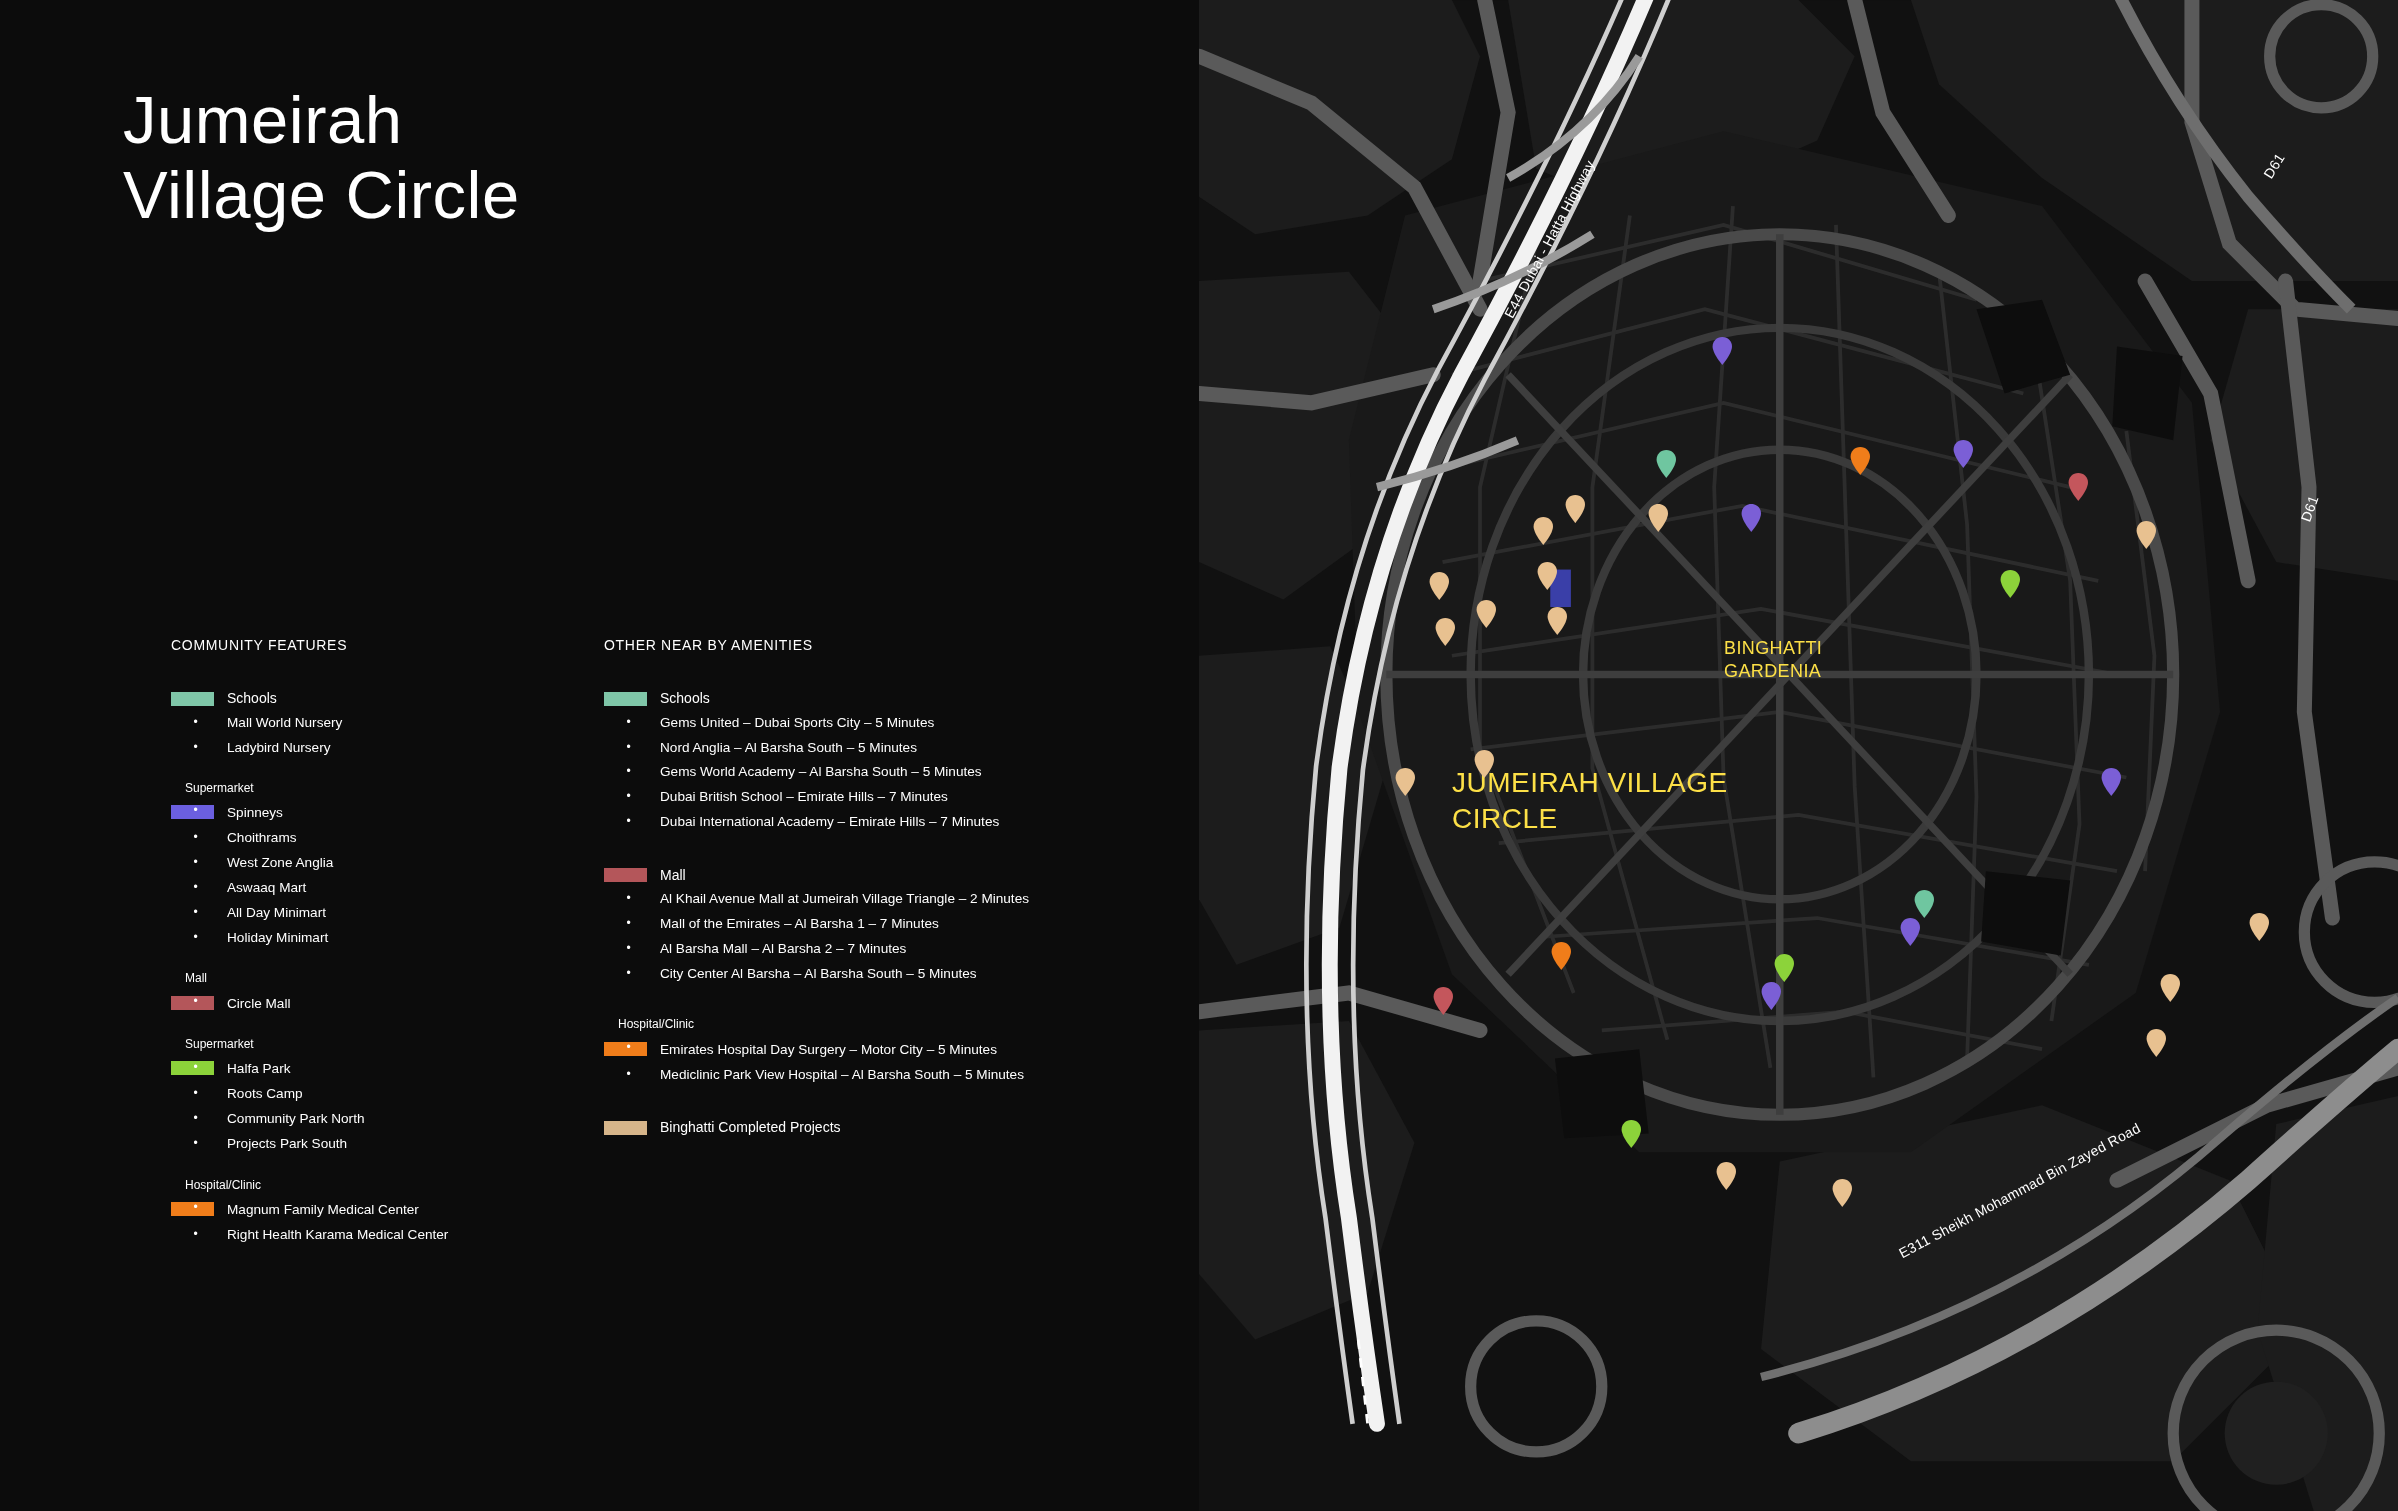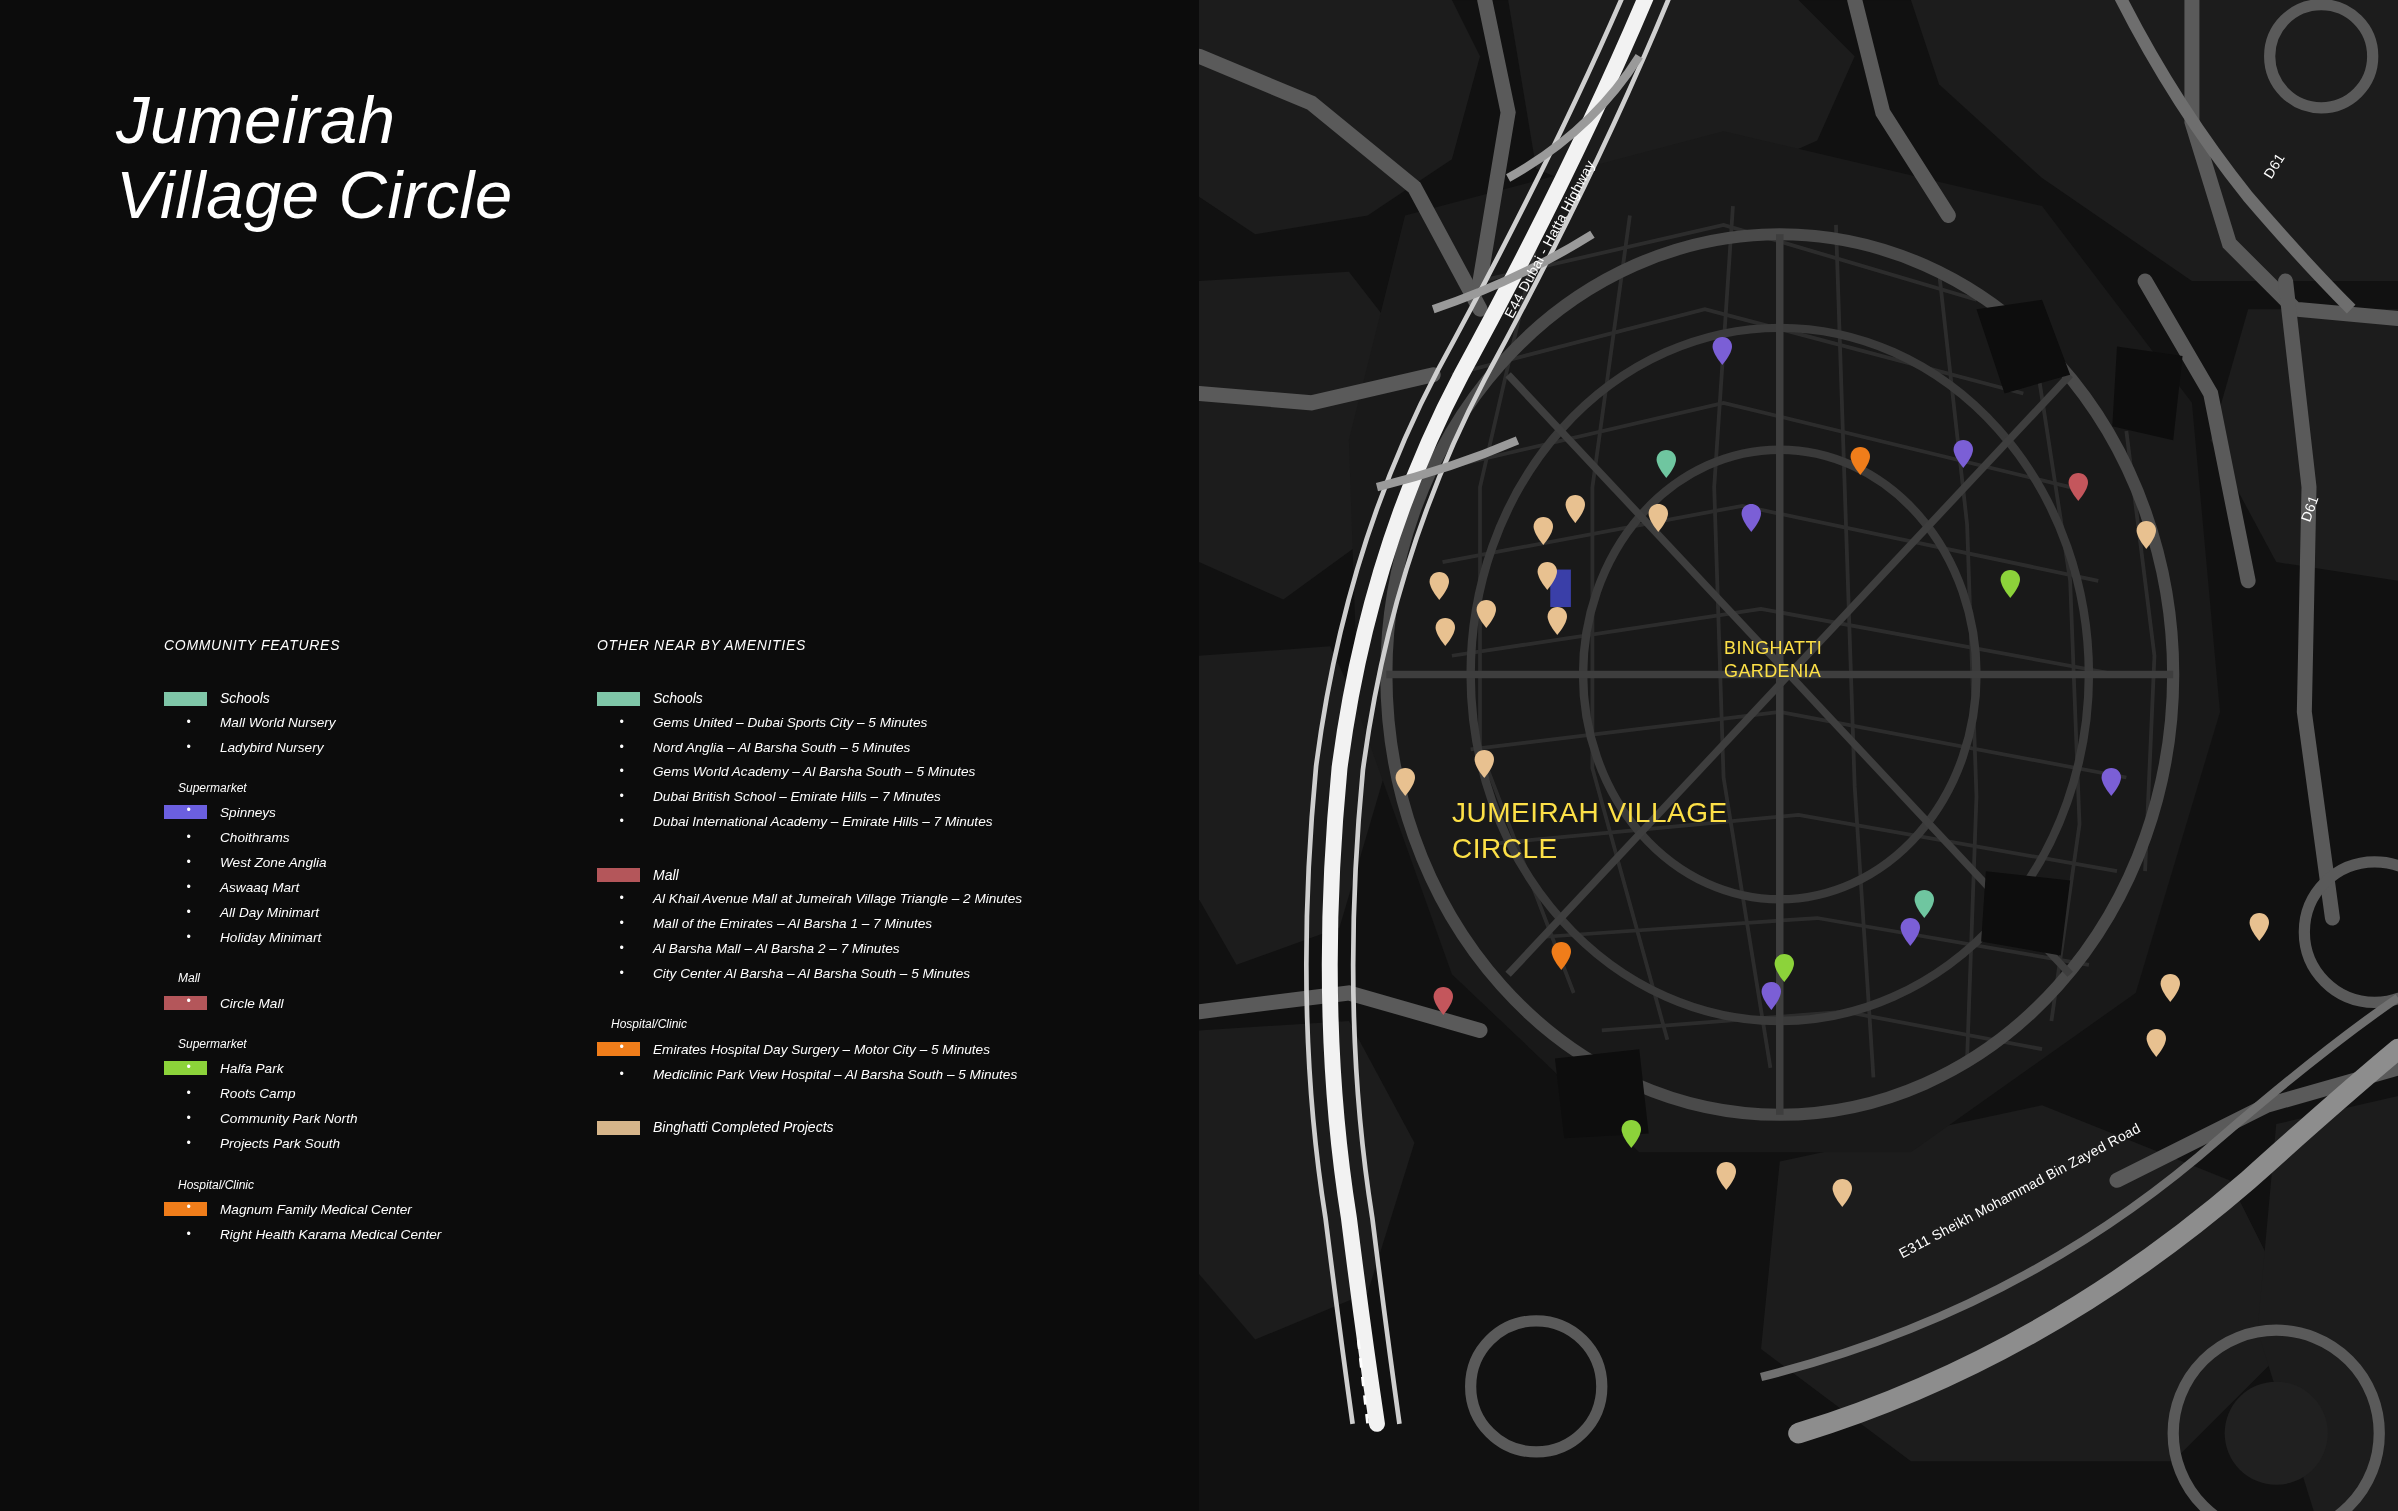--- a/index.html
+++ b/index.html
@@ -13,25 +13,24 @@
   .page {
     position: relative;
     width: 2399px;
     height: 1511px;
     background: #0c0c0c;
   }
 
   
   .left-panel {
     position: absolute;
-    left: 5px; top: 0;
+    left: 12px; top: 0;
     width: 1199px;
     height: 1349px;
     background: #0c0c0c;
-    font-style: italic;
   }
   .title {
     position: absolute;
     left: 111px;
     top: 82px;
     color: #ffffff;
     font-size: 67px;
     line-height: 1.12;
     font-weight: 300;
     letter-spacing: 0.5px;
@@ -115,21 +114,21 @@
     background: #111111;
     overflow: hidden;
   }
   .map svg { display: block; }
   .map-label {
     position: absolute;
     color: #fde047;
     pointer-events: none;
   }
   .map-label.jvc {
-    left: 1452px; top: 795px;
+    left: 1452px; top: 765px;
     width: 431px;
     font-size: 28px;
     line-height: 1.28;
     letter-spacing: 0.5px;
     transform: translateX(-1199px);
   }
   .map-label.binghatti {
     left: 1724px; top: 637px;
     width: 206px;
     font-size: 18px;

